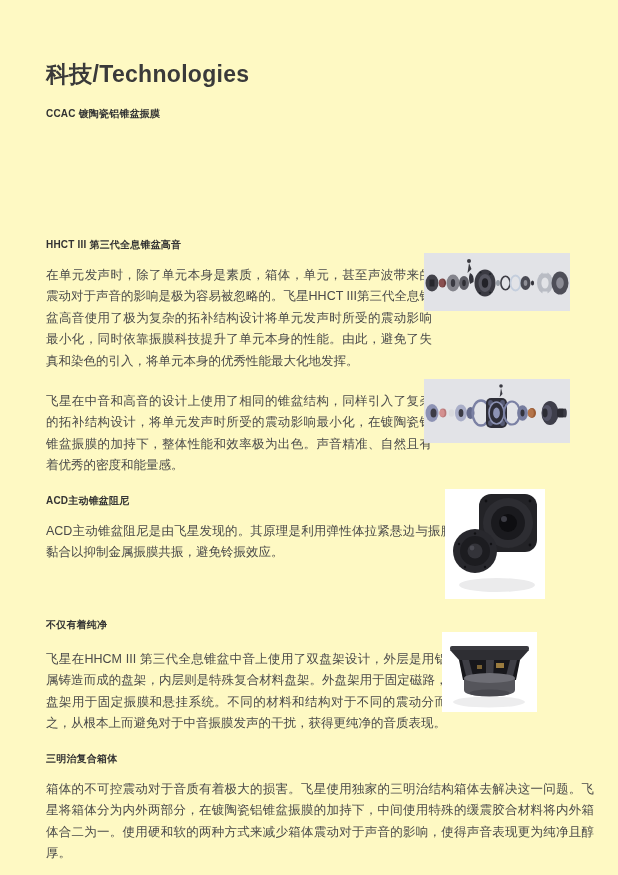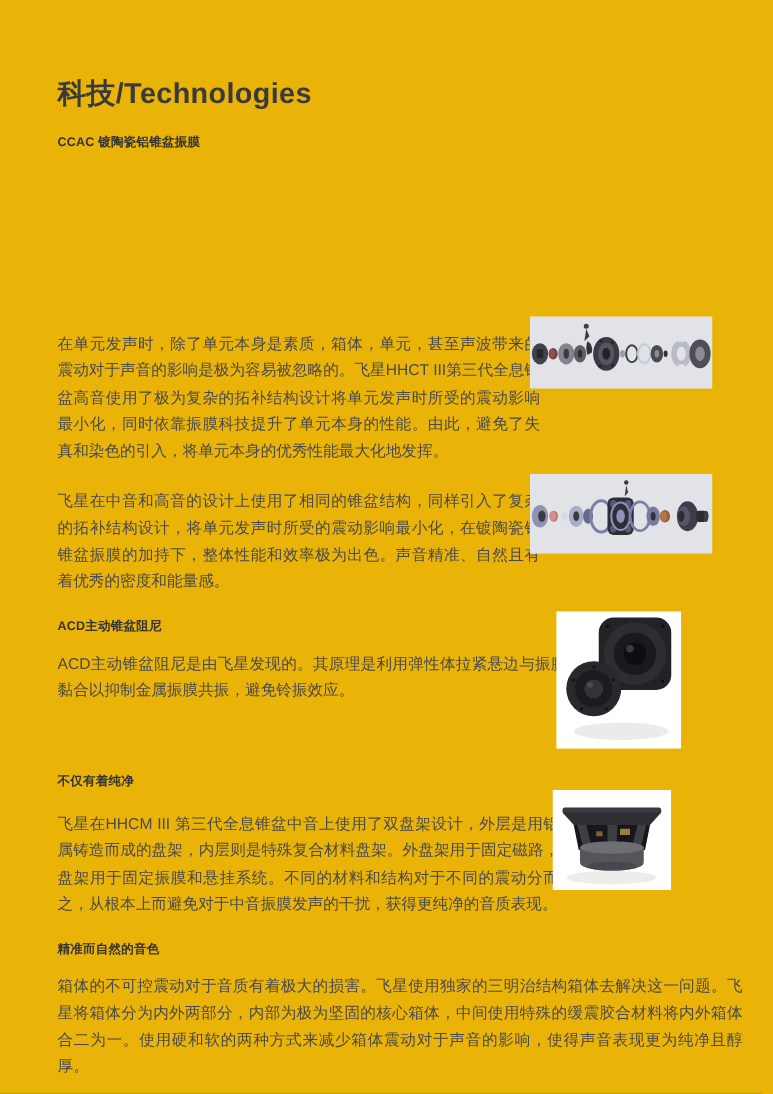--- a/index.html
+++ b/index.html
@@ -1,19 +1,19 @@
 <!DOCTYPE html>
 <html><head>
 <meta charset="utf-8">
 <style>
   html,body{margin:0;padding:0;background:#888;}
   .page{
     position:relative;
     width:618px;height:875px;
-    background:#eab308;
+    background:#fef9c3;
     font-family:"Liberation Sans","DejaVu Sans",sans-serif;
     overflow:hidden;
     margin:0 auto;
   }
   .page-title{
     position:absolute;left:46px;top:44px;
     font-size:23px;font-weight:700;color:#3a3a3a;
     letter-spacing:0.3px;
   }
   .sec-heading{
@@ -41,20 +41,21 @@
 </style>
 </head>
 <body>
 
 <div class="page">
 
   <h1 class="page-title">科技/Technologies</h1>
 
   <h2 class="sec-heading h-ccac">CCAC 镀陶瓷铝锥盆振膜</h2>
 
+  <h2 class="sec-heading h-hhct">HHCT III 第三代全息锥盆高音</h2>
   <p class="sec-body b-hhct">在单元发声时，除了单元本身是素质，箱体，单元，甚至声波带来的震动对于声音的影响是极为容易被忽略的。飞星HHCT III第三代全息锥盆高音使用了极为复杂的拓补结构设计将单元发声时所受的震动影响最小化，同时依靠振膜科技提升了单元本身的性能。由此，避免了失真和染色的引入，将单元本身的优秀性能最大化地发挥。</p>
   <svg class="sec-img img-hhct" viewBox="0 0 146 58" xmlns="http://www.w3.org/2000/svg">
     <rect width="146" height="58" fill="#e2e3e7"></rect>
     <ellipse cx="8" cy="30" rx="6.5" ry="8.5" fill="#42424a"></ellipse>
     <rect x="5.5" y="26.5" width="5" height="7" fill="#26262c"></rect>
     <ellipse cx="18.5" cy="30" rx="3.6" ry="4.6" fill="#6f3d3d"></ellipse>
     <ellipse cx="17.6" cy="30" rx="2.7" ry="3.9" fill="#8a5050"></ellipse>
     <ellipse cx="29" cy="30" rx="6.5" ry="8.5" fill="#84848c"></ellipse>
     <ellipse cx="29" cy="30" rx="2.2" ry="4" fill="#3a3a42"></ellipse>
     <ellipse cx="40" cy="30" rx="5" ry="7" fill="#5e5e66"></ellipse>
@@ -152,16 +153,16 @@
     <path d="M20 28 L27 28 L32 48 L25 48 Z" fill="#3e3e45"></path>
     <path d="M44 28 L52 28 L51 48 L44 48 Z" fill="#3e3e45"></path>
     <path d="M68 28 L75 28 L70 48 L63 48 Z" fill="#3e3e45"></path>
     <rect x="54" y="31" width="8" height="5" fill="#9b7c3f"></rect>
     <rect x="35" y="33" width="5" height="4" fill="#7a6234"></rect>
     <path d="M22 46 L73 46 L73 58 Q73 64 47.5 64 Q22 64 22 58 Z" fill="#55555b"></path>
     <ellipse cx="47.5" cy="46" rx="25.5" ry="5" fill="#6e6e75"></ellipse>
     <ellipse cx="47.5" cy="61" rx="20" ry="3.6" fill="#47474d"></ellipse>
   </svg>
 
-  <h2 class="sec-heading h-sand">精准而自然的音色</h2>
-  <p class="sec-body b-sand">箱体的不可控震动对于音质有着极大的损害。飞星使用独家的三明治结构箱体去解决这一问题。飞星将箱体分为内外两部分，内部为极为坚固的核心箱体，中间使用特殊的缓震胶合材料将内外箱体合二为一。使用硬和软的两种方式来减少箱体震动对于声音的影响，使得声音表现更为纯净且醇厚。</p>
+  <h2 class="sec-heading h-sand">三明治复合箱体</h2>
+  <p class="sec-body b-sand">箱体的不可控震动对于音质有着极大的损害。飞星使用独家的三明治结构箱体去解决这一问题。飞星将箱体分为内外两部分，在镀陶瓷铝锥盆振膜的加持下，中间使用特殊的缓震胶合材料将内外箱体合二为一。使用硬和软的两种方式来减少箱体震动对于声音的影响，使得声音表现更为纯净且醇厚。</p>
 
 </div>
 
 </body></html>

